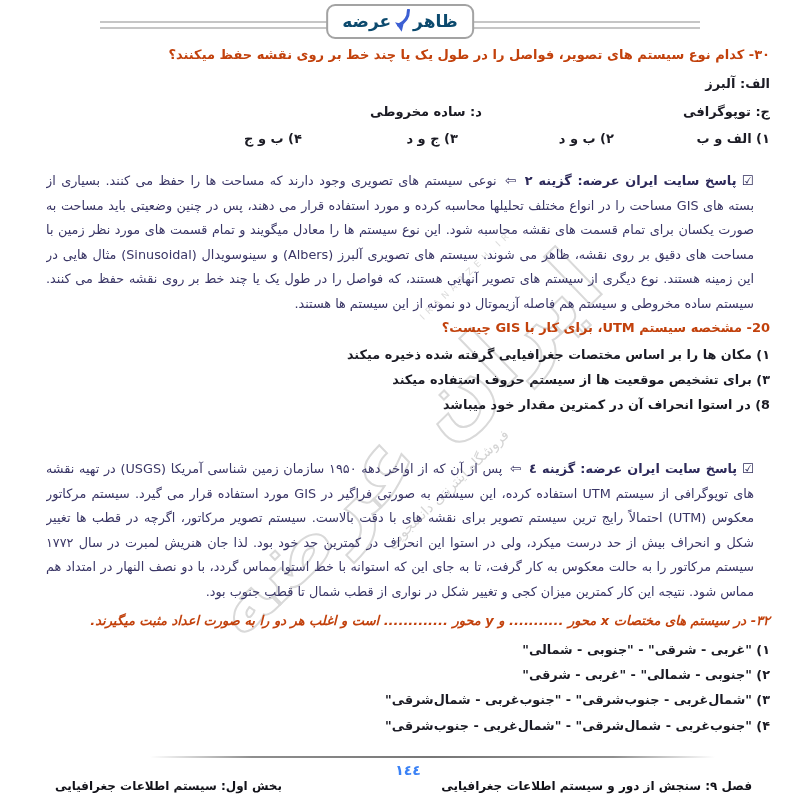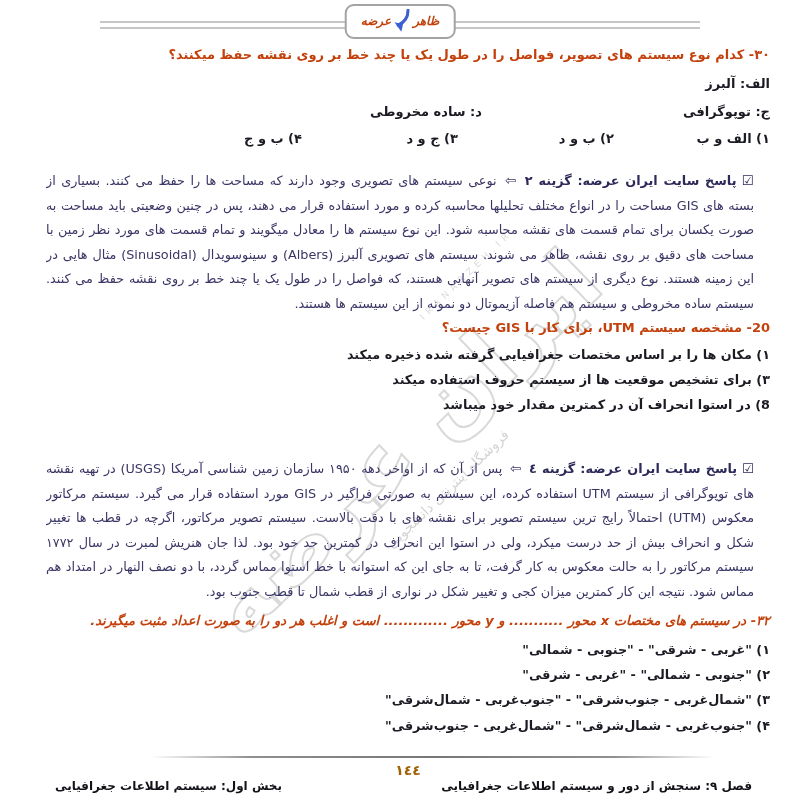--- a/index.html
+++ b/index.html
@@ -23,21 +23,21 @@
   
   .header-rule{
     position:absolute;top:21px;left:100px;right:100px;height:4px;z-index:2;
     border-top:2px solid #c6c6c6;border-bottom:2px solid #c6c6c6;
   }
   .brand-pill{
     position:absolute;top:4px;left:50%;transform:translateX(-50%);z-index:3;
     background:#fff;border:2px solid #a3a3a3;border-radius:9px;
     padding:3px 14px 4px;display:flex;align-items:center;gap:3px;
   }
-  .brand-word{font-size:12px;font-weight:bold;color:#c2410c;font-style:italic;}
+  .brand-word{font-size:17px;font-weight:bold;color:#0c4a6e;}
   .brand-arrow{display:block;margin:0 -1px;}
   
   .abs{position:absolute;left:30px;right:30px;z-index:2;}
   .q-title{font-size:13px;font-weight:bold;color:#c2410c;}
   .opt-row{display:flex;font-size:13px;font-weight:bold;color:#1b1b24;}
   .opt-row .c1{width:288px;}
   .opt-row .c2{flex:1;}
   .choice-grid{display:flex;font-size:13px;font-weight:bold;color:#1b1b24;}
   .choice-grid .cc{width:156px;}
   .answer{
@@ -48,21 +48,21 @@
   .answer b{color:#2d2a5a;}
   .answer .arrow{font-size:13.5px;padding:0 3px;}
   .choices-list div{font-size:12.8px;font-weight:bold;color:#1b1b24;line-height:25.2px;}
   
   .footer-line{
     position:absolute;top:756px;left:150px;right:85px;height:2px;z-index:2;
     background:linear-gradient(to right,rgba(150,150,150,0),#8f8f8f 18%,#777 50%,#8f8f8f 82%,rgba(150,150,150,0));
   }
   .page-number{
     position:absolute;top:762px;left:0;right:20px;z-index:2;
-    text-align:center;font-size:14px;font-weight:bold;color:#a16207;padding-left:36px;
+    text-align:center;font-size:14px;font-weight:bold;color:#3b82f6;padding-left:36px;
   }
   .footer-row{
     position:absolute;top:779px;left:55px;right:48px;z-index:2;
     display:flex;justify-content:space-between;
     font-size:12px;font-weight:bold;color:#121219;
   }
 </style>
 </head>
 <body>
 

